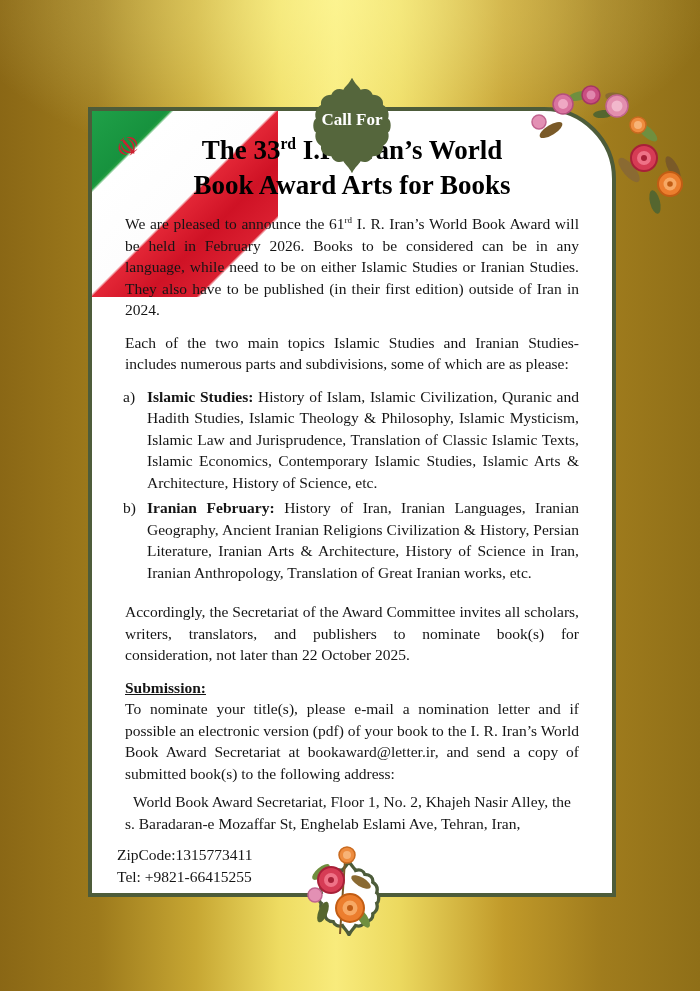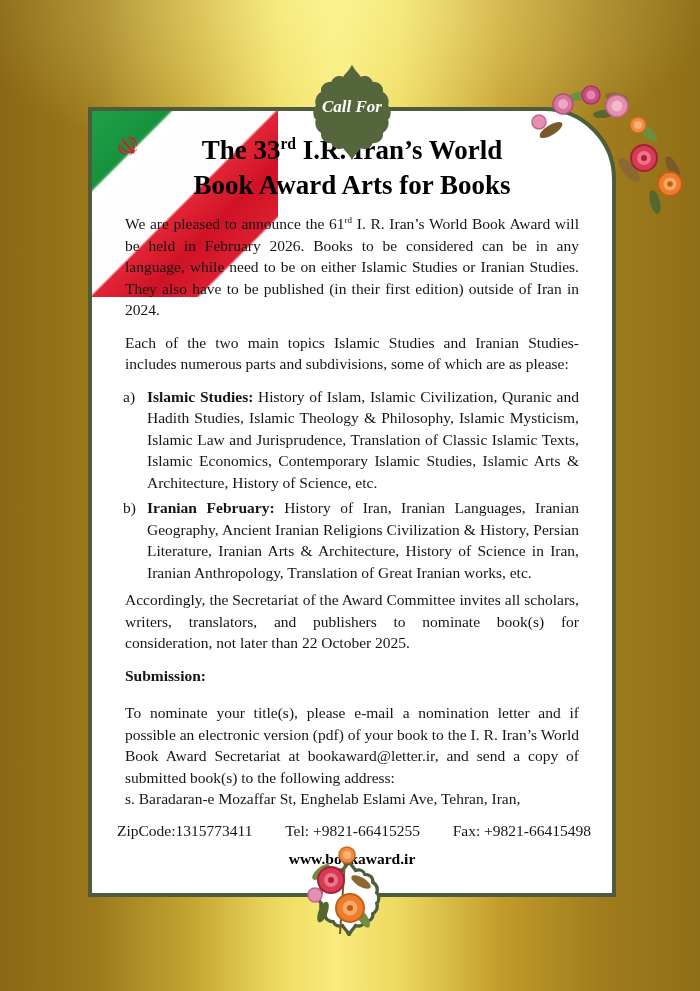--- a/index.html
+++ b/index.html
@@ -29,51 +29,51 @@
   .title {
     margin:0 0 10px 0; font-size:27px; line-height:35px; font-weight:bold;
     text-align:center; color:#000;
   }
   sup.ord { font-size:0.58em; vertical-align:super; line-height:0; }
 
   .para { margin:0 0 11px 0; text-align:justify; }
   .para:last-of-type { margin-bottom:0; }
   .item { position:relative; margin:3px 0 4px 0; padding-left:22px; text-align:justify; }
   .item .item-label { position:absolute; left:-2px; top:0; }
-  .acc { margin-top:6px; }
+  .acc { margin-top:18px; }
 
-  .sub-head { margin:10px 0 16px 0; font-weight:bold; }
+  .sub-head { margin:10px 0 0 0; font-weight:bold;text-decoration:underline; }
   .sub-para { margin:0; text-align:justify; }
 
   .addr { margin:7px 0 0 0; text-align:center; }
   .addr2 { margin:0; }
 
   .contact-row {
     margin:10px 0 0 -8px; width:474px;
-    display:flex; justify-content:space-between;
+    display:flex; justify-content:space-between;flex-direction:column;
   }
   .website { margin:7px 0 0 0; text-align:center; font-weight:bold; color:#000; }
 
   
   .flag {
     position:absolute; left:0; top:0; width:186px; height:186px;
     background:linear-gradient(135deg,
       #1fa048 0%, #17923e 20%, #239f40 21%,
       #ffffff 22%, #fdfdfd 49%,
       #e32636 50%, #cf1225 64%, #da1f30 78%,
       rgba(255,255,255,0) 79%);
   }
   .flag-emblem {
     position:absolute; left:24px; top:20px;
     font-family:"DejaVu Sans",sans-serif; font-size:27px; color:#cc2131;
     transform:rotate(-40deg);
   }
 
   
-  .badge { position:absolute; left:309px; top:63px; width:86px; height:99px; z-index:3;font-style:italic; }
+  .badge { position:absolute; left:309px; top:76px; width:86px; height:99px; z-index:3; }
   .badge svg { display:block; width:86px; height:99px; }
   .badge-label {
     position:absolute; left:0; top:34px; width:100%;
     text-align:center; color:#ffffff; font-weight:bold; font-size:17px;
     font-family:"Liberation Serif","DejaVu Serif",serif;
   }
 
   
   .ornament-bottom { position:absolute; left:316px; top:860px; width:66px; height:76px; z-index:2; }
   .ornament-bottom svg { display:block; width:66px; height:76px; }
@@ -106,20 +106,21 @@
         <span>History of Islam, Islamic Civilization, Quranic and Hadith Studies, Islamic Theology &amp; Philosophy, Islamic Mysticism, Islamic Law and Jurisprudence, Translation of Classic Islamic Texts, Islamic Economics, Contemporary Islamic Studies, Islamic Arts &amp; Architecture, History of Science, etc.</span></p>
 
       <p class="item"><span class="item-label">b)</span><b>Iranian February:</b>
         <span>History of Iran, Iranian Languages, Iranian Geography, Ancient Iranian Religions Civilization &amp; History, Persian Literature, Iranian Arts &amp; Architecture, History of Science in Iran, Iranian Anthropology, Translation of Great Iranian works, etc.</span></p>
 
       <p class="para acc">Accordingly, the Secretariat of the Award Committee invites all scholars, writers, translators, and publishers to nominate book(s) for consideration, not later than 22 October 2025.</p>
 
       <p class="sub-head">Submission:</p>
       <p class="sub-para"><span>To nominate your title(s), please e-mail a nomination letter and if possible an electronic version (pdf) of your book to the I. R. Iran’s World Book Award Secretariat at </span><span>bookaward@letter.ir</span><span>, and send a copy of submitted book(s) to the following address:</span></p>
 
+      <p class="addr">World Book Award Secretariat, Floor 1, No. 2, Khajeh Nasir Alley, the</p>
       <p class="addr2">s. Baradaran-e Mozaffar St, Enghelab Eslami Ave, Tehran, Iran,</p>
 
       <div class="contact-row">
         <span>ZipCode:1315773411</span>
         <span>Tel: +9821-66415255</span>
         <span>Fax: +9821-66415498</span>
       </div>
 
       <p class="website">www.bookaward.ir</p>
     </div>

